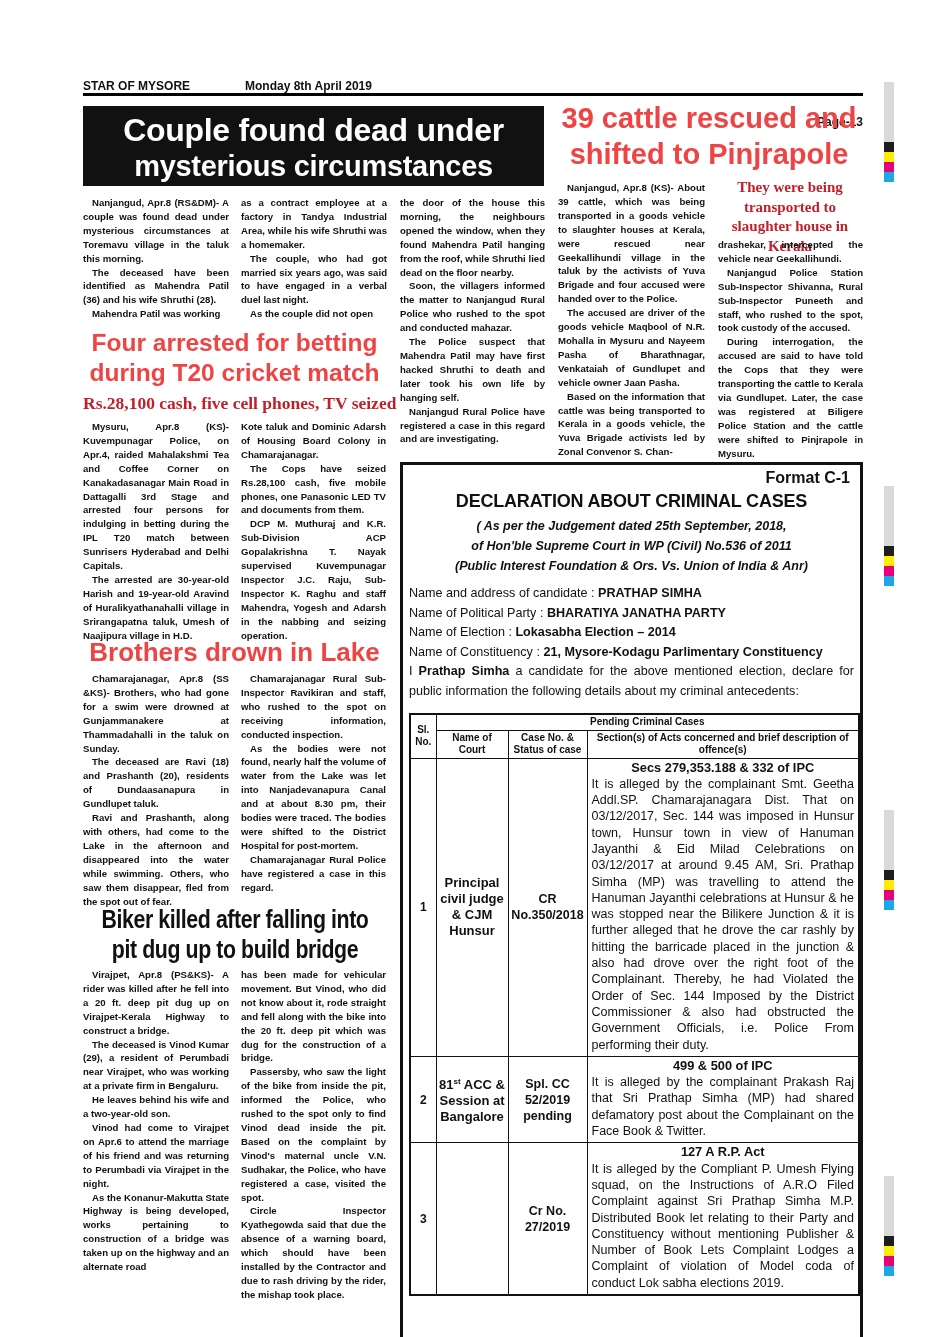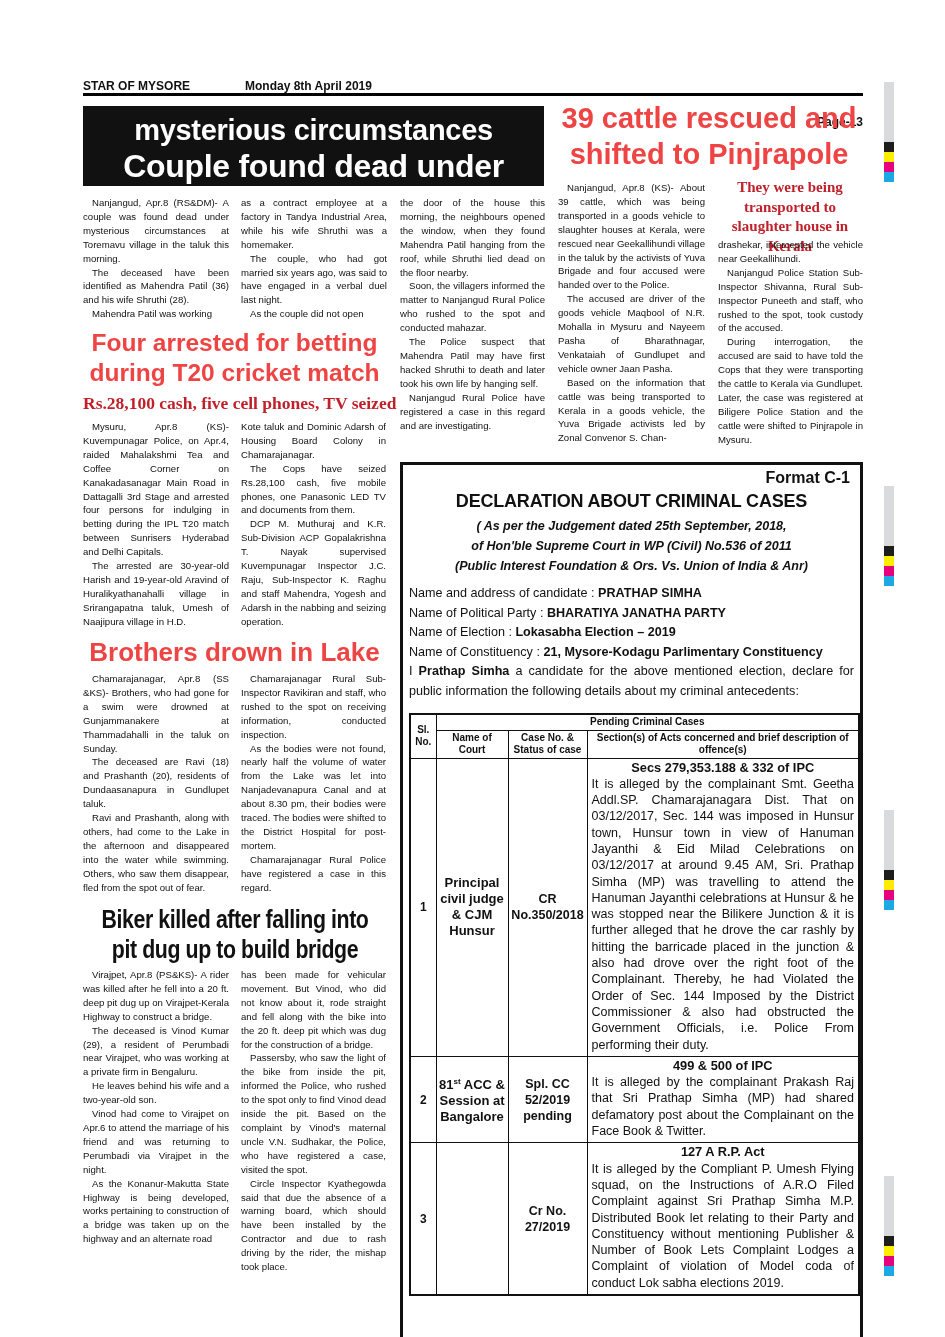--- a/index.html
+++ b/index.html
@@ -3,21 +3,21 @@
 <meta charset="utf-8">
 <style>
   * { box-sizing: border-box; margin: 0; padding: 0; }
   html, body { width: 945px; height: 1337px; background: #ffffff; overflow: hidden; }
   body { position: relative; font-family: "Liberation Sans", sans-serif; color: #111; }
 
   .masthead { position: absolute; left: 83px; top: 78px; width: 780px; height: 18px; border-bottom: 3px solid #000; font-weight: bold; font-size: 12px; }
   .masthead .paper { position: absolute; left: 0; top: 1px; }
   .masthead .date { position: absolute; left: 162px; top: 1px; }
   .masthead .page { position: absolute; right: 0; top: 1px; margin-top: 36px; }
-  .col { position: absolute; font-size: 9.6px; line-height: 13.9px; text-align: justify; hyphens: manual; }
+  .col { position: absolute; font-size: 9.6px; line-height: 13.9px; text-align: justify; hyphens: manual; font-weight: bold; }
   .col p { text-indent: 9px; }
 
   .hl-black { position: absolute; left: 83px; top: 106px; width: 461px; height: 80px; background: #111; color: #fff; text-align: center; font-weight: bold; font-size: 32px; line-height: 36px; padding-top: 6px; letter-spacing: -0.3px; }
   .hl-big { position: absolute; text-align: center; font-weight: bold; color: #ef4444; }
   .hl-red { position: absolute; text-align: center; font-family: "Liberation Serif", serif; font-weight: bold; color: #c0202a; }
   .hl-condensed { position: absolute; text-align: center; font-weight: bold; color: #111; font-size: 26px; line-height: 30px; transform: scaleX(0.82); transform-origin: center top; letter-spacing: -0.5px; }
 
   .decl { position: absolute; left: 400px; top: 462px; width: 463px; height: 1028px; border: 3px solid #111; padding: 0 6px; }
   .decl .format { text-align: right; font-weight: bold; font-size: 16px; margin-top: 4px; padding-right: 4px; }
   .decl .title { text-align: center; font-weight: bold; font-size: 18px; margin-top: 4px; letter-spacing: -0.2px; }
@@ -44,22 +44,22 @@
 </head>
 <body>
 
 <div class="masthead">
   <span class="paper">STAR OF MYSORE</span>
   <span class="date">Monday 8th April 2019</span>
   <span class="page">Page-13</span>
 </div>
 
 <div class="hl-black">
+  <div>Couple found dead under</div>
   <div style="font-size:29px;">mysterious circumstances</div>
-  <div>Couple found dead under</div>
 </div>
 <div class="col" style="left:83px; top:196px; width:146px;">
   <p>Nanjangud, Apr.8 (RS&amp;DM)- A couple was found dead under mysterious circumstances at Toremavu village in the taluk this morning.</p>
   <p>The deceased have been identified as Mahendra Patil (36) and his wife Shruthi (28).</p>
   <p>Mahendra Patil was working</p>
 </div>
 <div class="col" style="left:241px; top:196px; width:146px;">
   <p style="text-indent:0">as a contract employee at a factory in Tandya Industrial Area, while his wife Shruthi was a homemaker.</p>
   <p>The couple, who had got married six years ago, was said to have engaged in a verbal duel last night.</p>
   <p>As the couple did not open</p>
@@ -135,21 +135,21 @@
   <div class="format">Format C-1</div>
   <div class="title">DECLARATION ABOUT CRIMINAL CASES</div>
   <div class="sub">
     <div>( As per the Judgement dated 25th September, 2018,</div>
     <div>of Hon'ble Supreme Court in WP (Civil) No.536 of 2011</div>
     <div>(Public Interest Foundation &amp; Ors. Vs. Union of India &amp; Anr)</div>
   </div>
   <div class="info">
     <div><span>Name and address of candidate : </span><b>PRATHAP SIMHA</b></div>
     <div><span>Name of Political Party : </span><b>BHARATIYA JANATHA PARTY</b></div>
-    <div><span>Name of Election : </span><b>Lokasabha Election – 2019</b></div>
+    <div><span>Name of Election : </span><b>Lokasabha Election – 2014</b></div>
     <div><span>Name of Constituency : </span><b>21, Mysore-Kodagu Parlimentary Constituency</b></div>
     <div style="text-align:justify;"><span>I </span><b>Prathap Simha</b><span> a candidate for the above mentioned election, declare for public information the following details about my criminal antecedents:</span></div>
   </div>
 
   <table class="cases">
     <tbody>
         <tr>
       <th rowspan="2" style="width:26px;">Sl. No.</th>
       <th colspan="3" style="height:12px;">Pending Criminal Cases</th>
     </tr>

